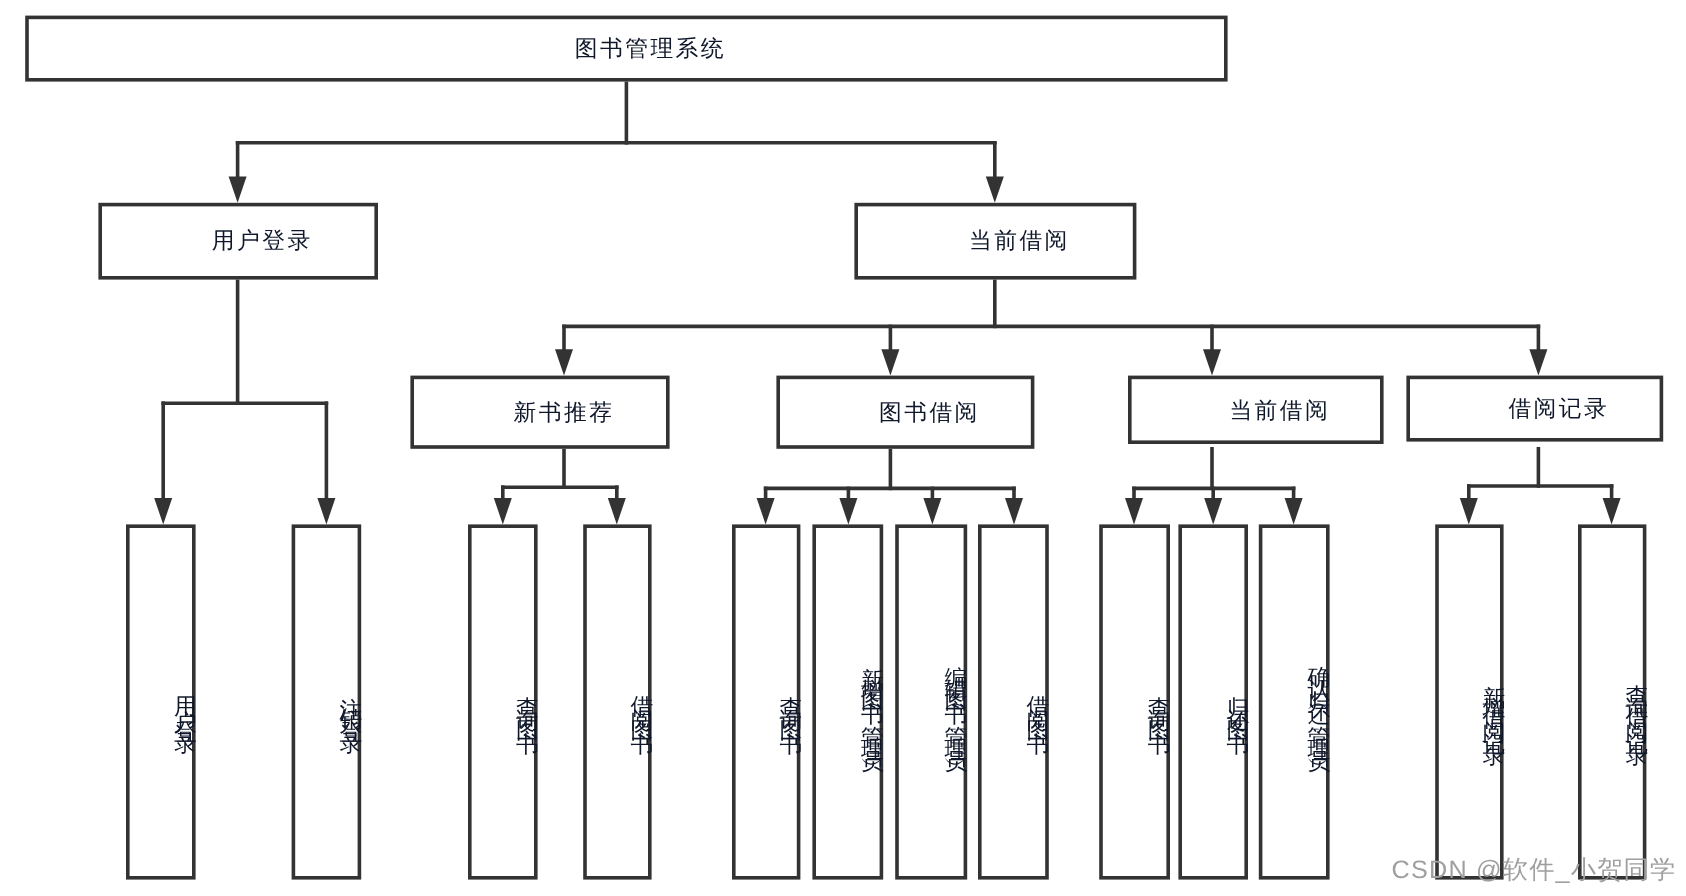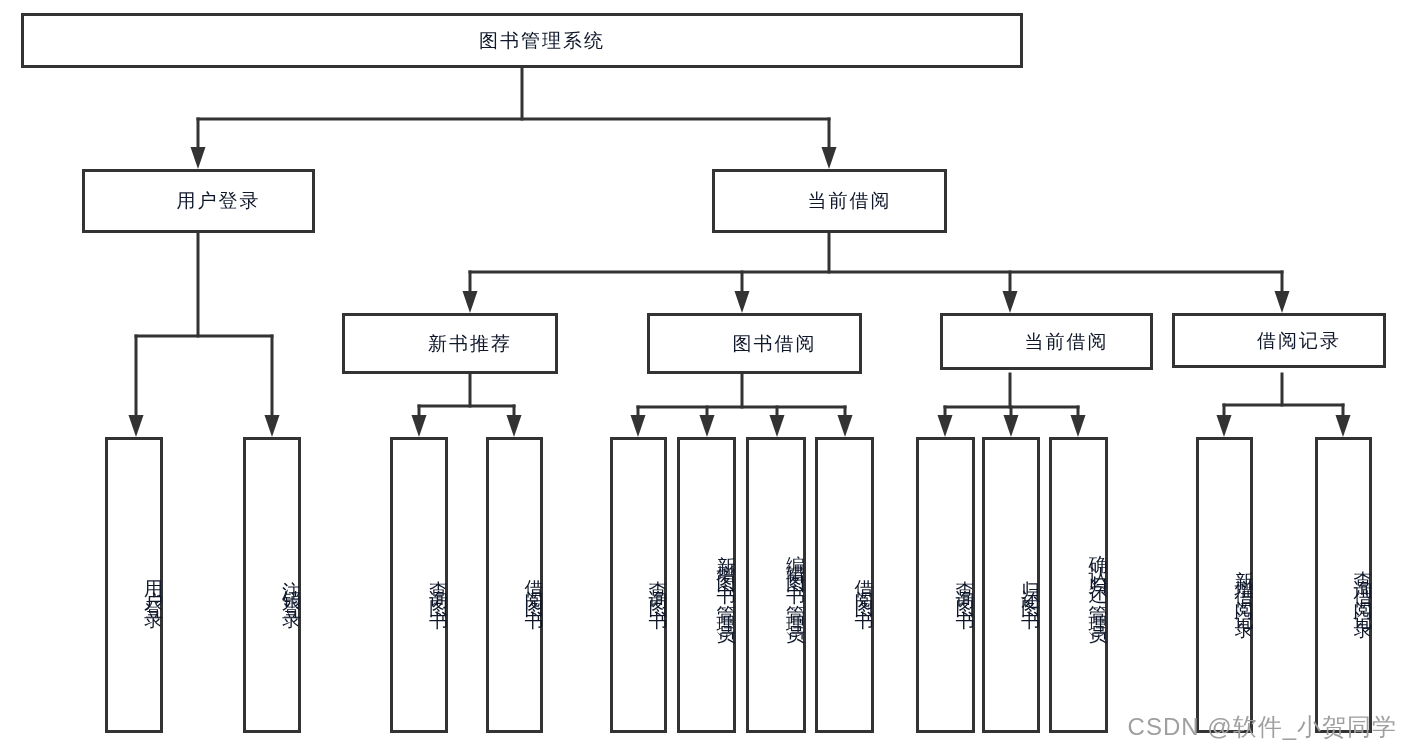--- a/index.html
+++ b/index.html
@@ -26,21 +26,21 @@
     writing-mode:vertical-rl;
     text-orientation:mixed;
     font-size:19px;
     letter-spacing:10px;
     line-height:1;
     white-space:nowrap;
   }
   .watermark{
     position:absolute;
     right:8px;top:711px;
-    font-size:24px;
+    font-size:21px;
     letter-spacing:1px;
     color:#9f9f9f;
     white-space:nowrap;
   }
 </style>
 </head>
 <body>
 
 <div class="canvas">
 

